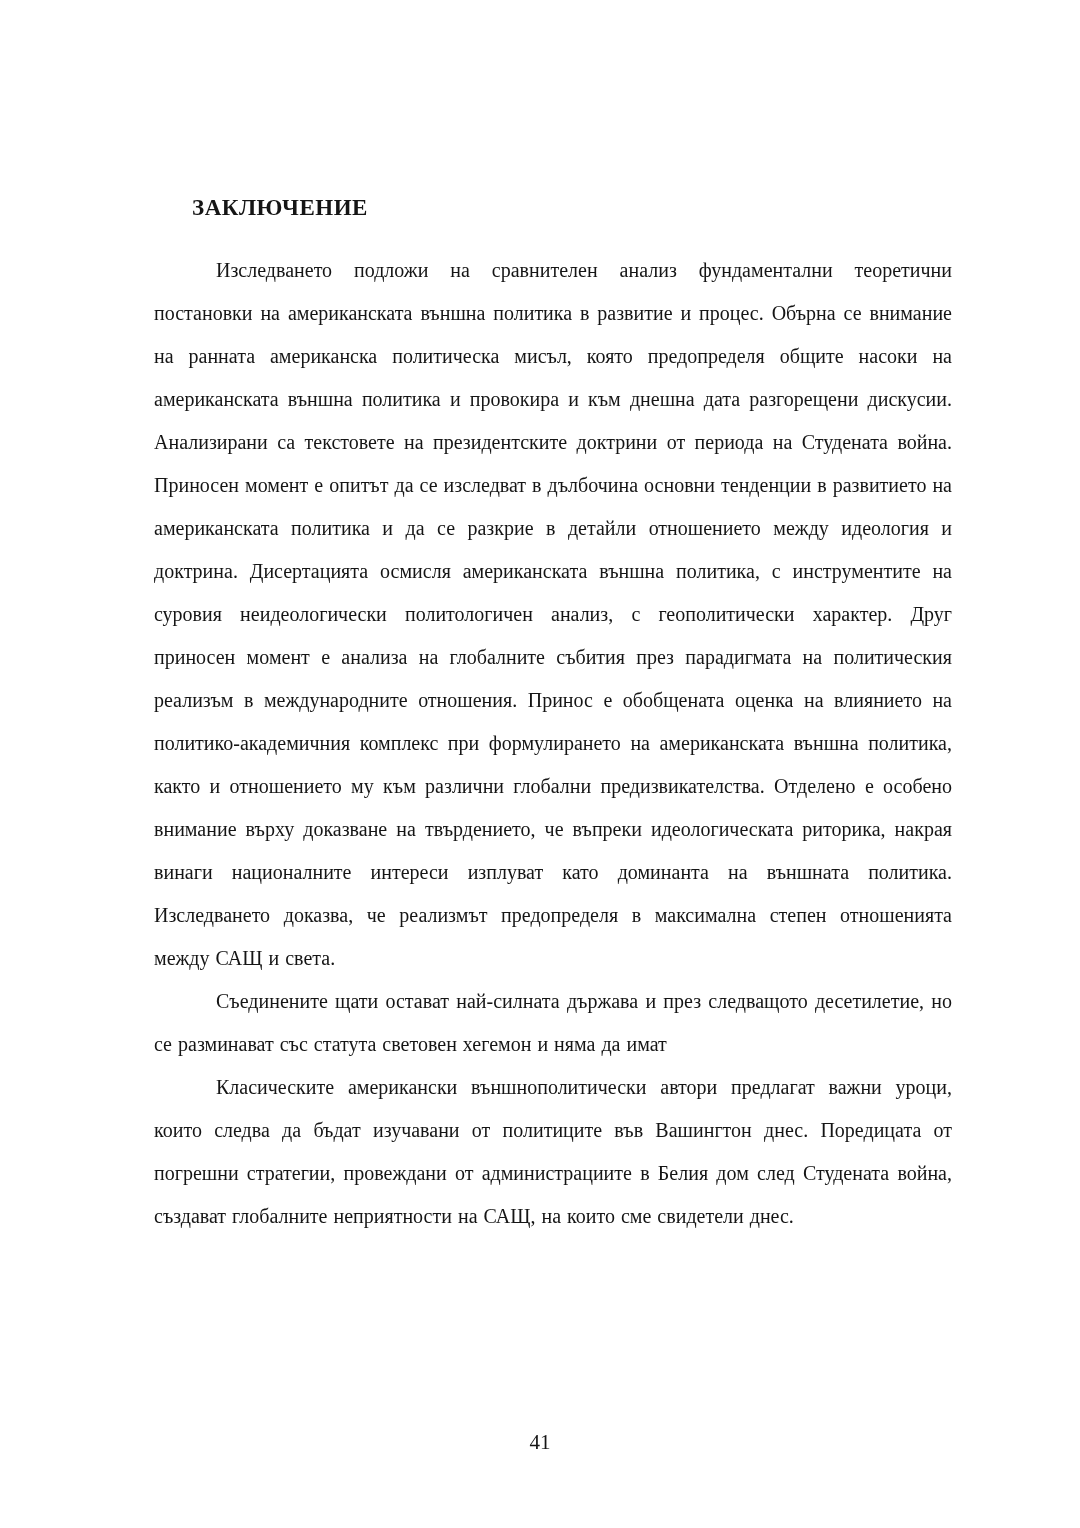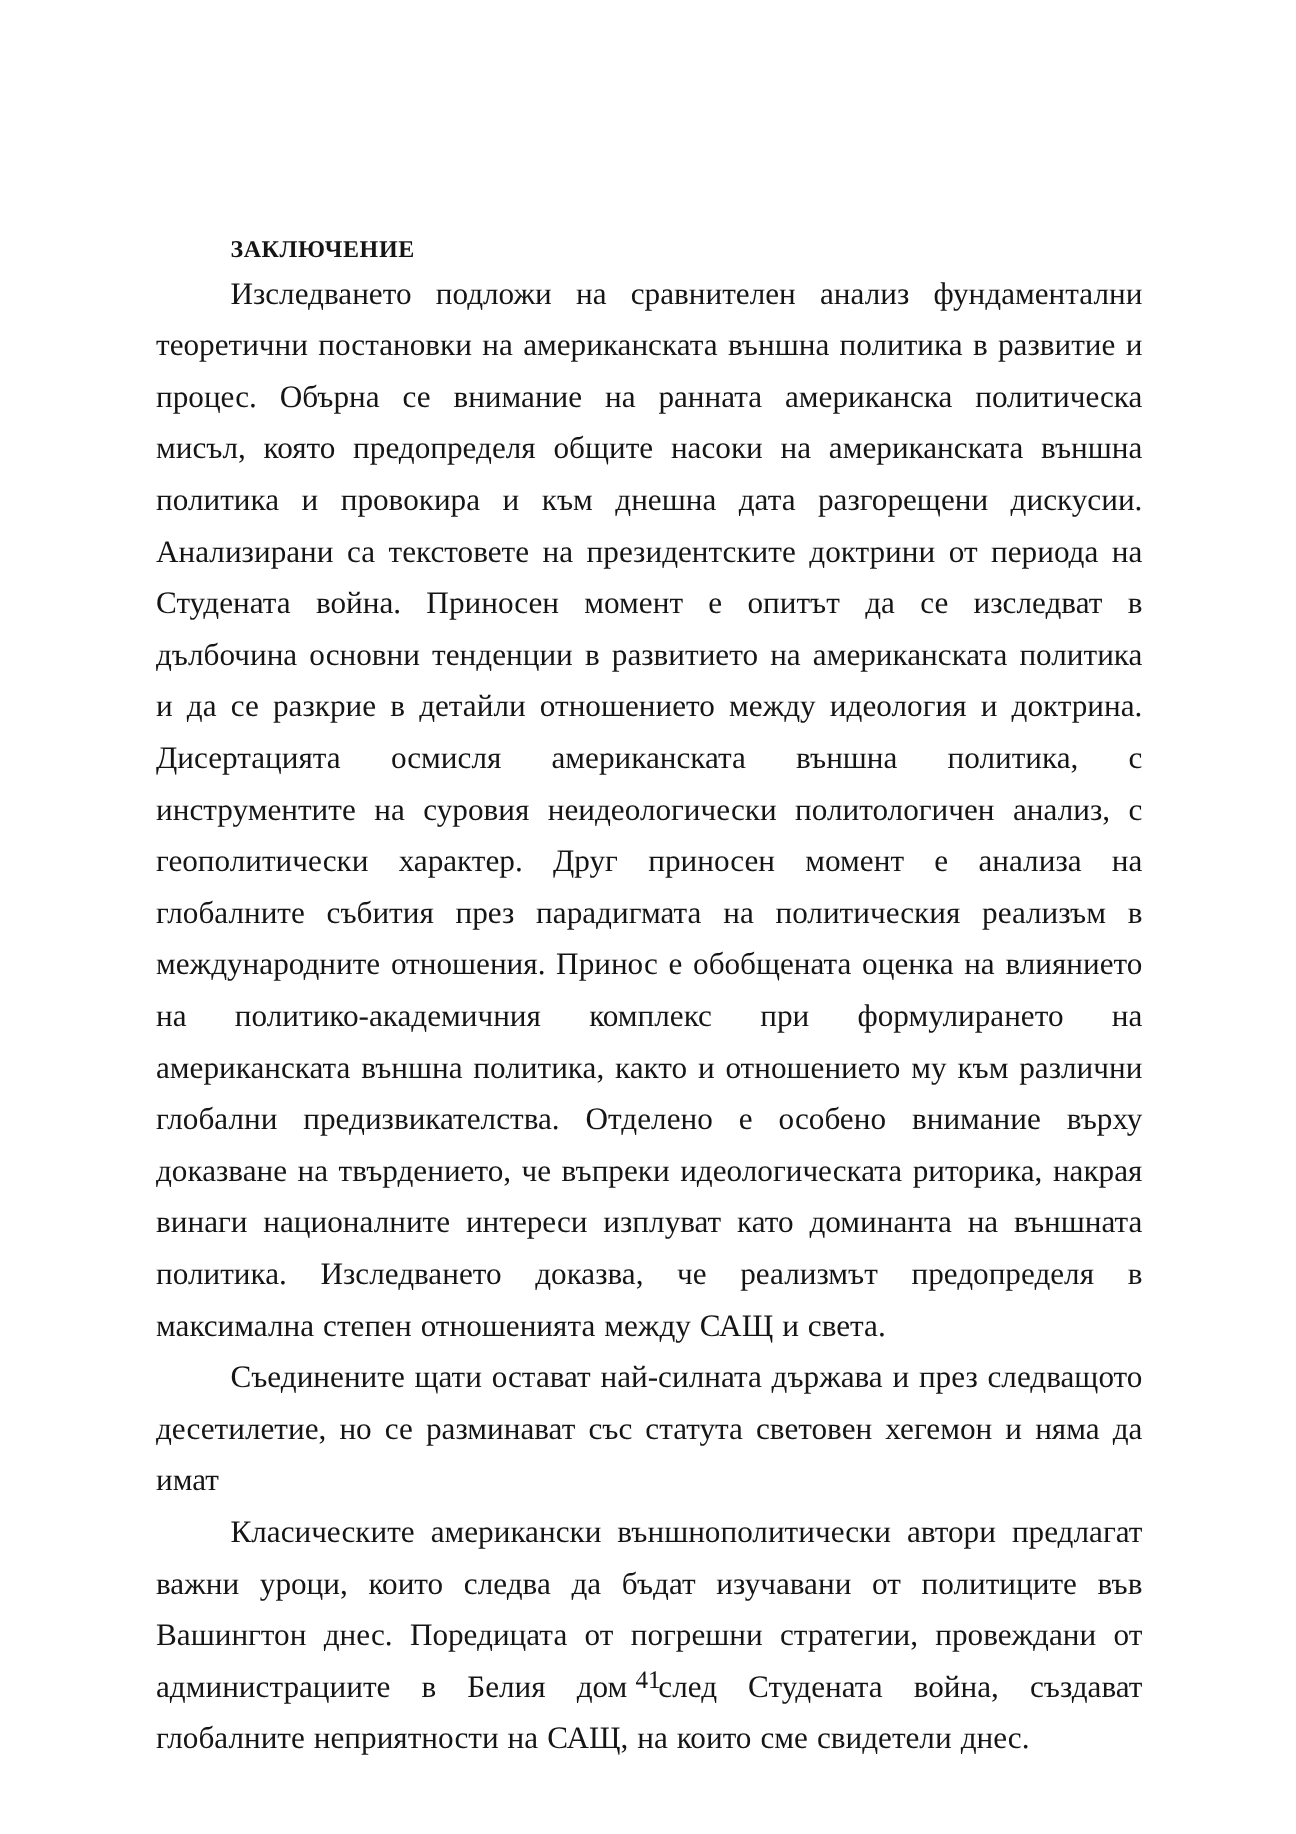--- a/index.html
+++ b/index.html
@@ -17,37 +17,39 @@
     background: #ffffff;
     overflow: hidden;
   }
   .content {
     position: absolute;
     left: 130px;
     top: 193px;
     width: 822px;
   }
   .doc-title {
-    font-size: 20px;
+    font-size: 23px;
     font-weight: bold;
     letter-spacing: 0.5px;
     padding-left: 62px;
+    margin-bottom: 26px;
     line-height: 30px;
   }
   .para {
-    font-size: 26px;
+    font-size: 20px;
     line-height: 43px;
     text-align: justify;
     text-indent: 62px;
     word-spacing: 1px;
+    margin-left: 24px;
   }
   .page-number {
     position: absolute;
     left: 0;
-    top: 1388px;
+    top: 1430px;
     width: 100%;
     text-align: center;
     font-size: 21px;
     color: #151515;
   }
 </style>
 </head>
 <body>
 
 <div class="page">

